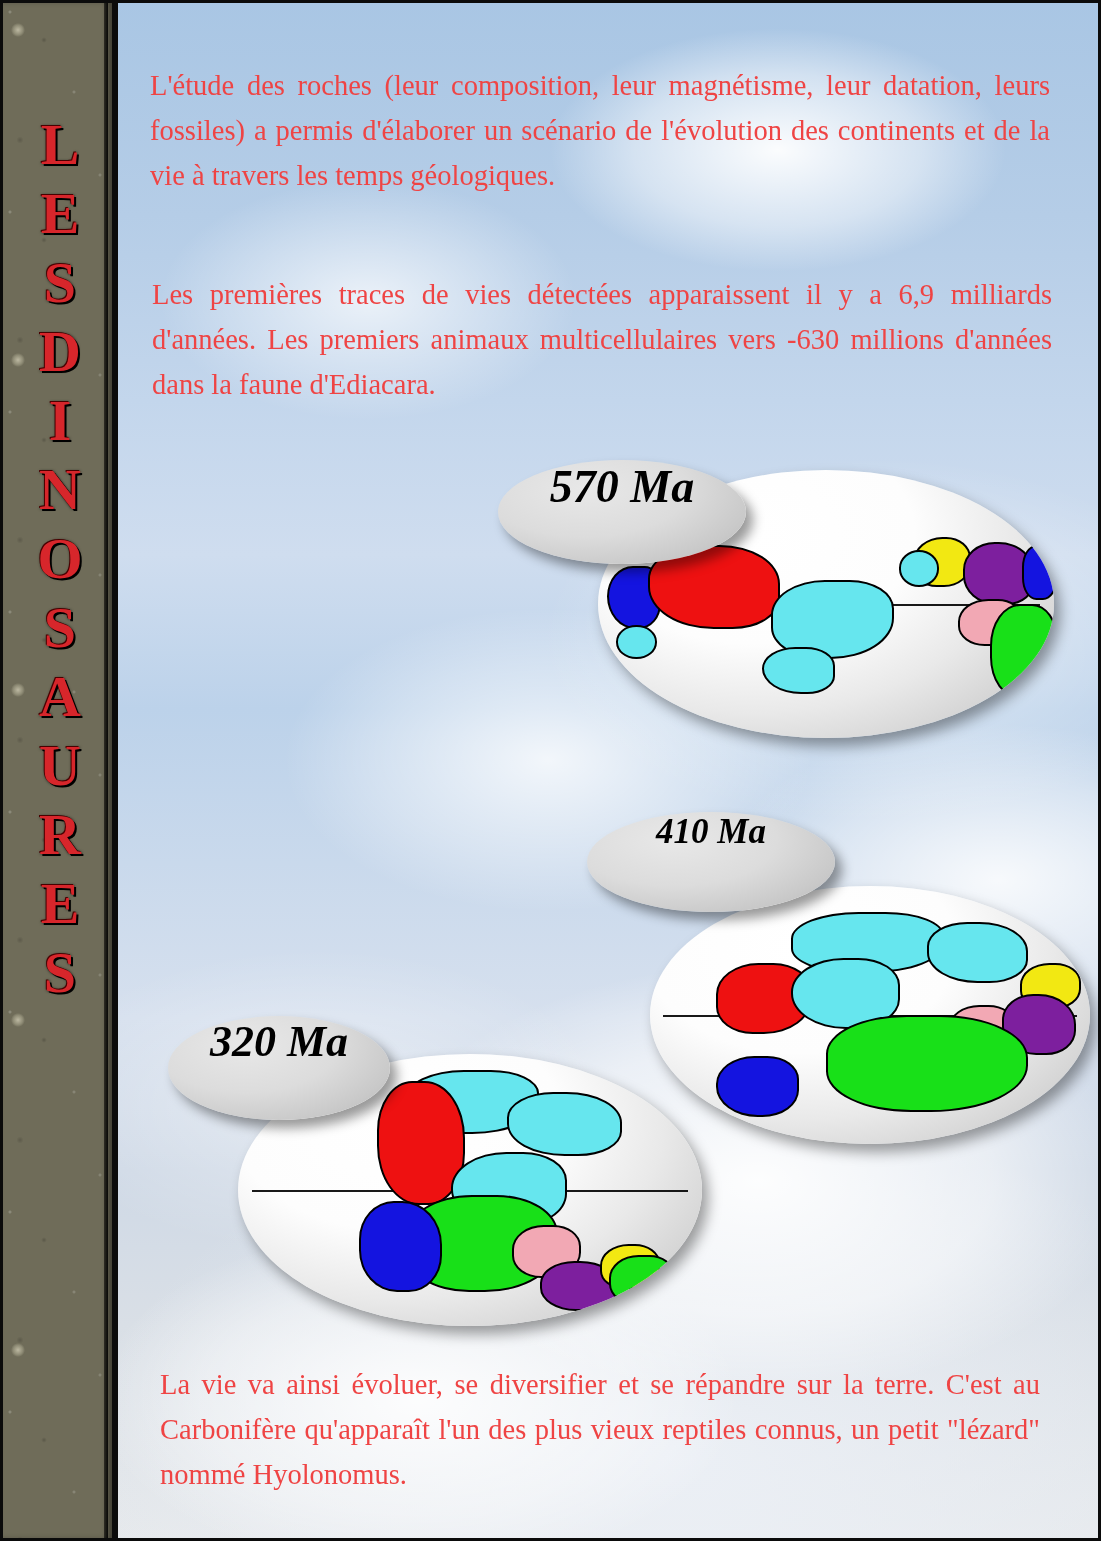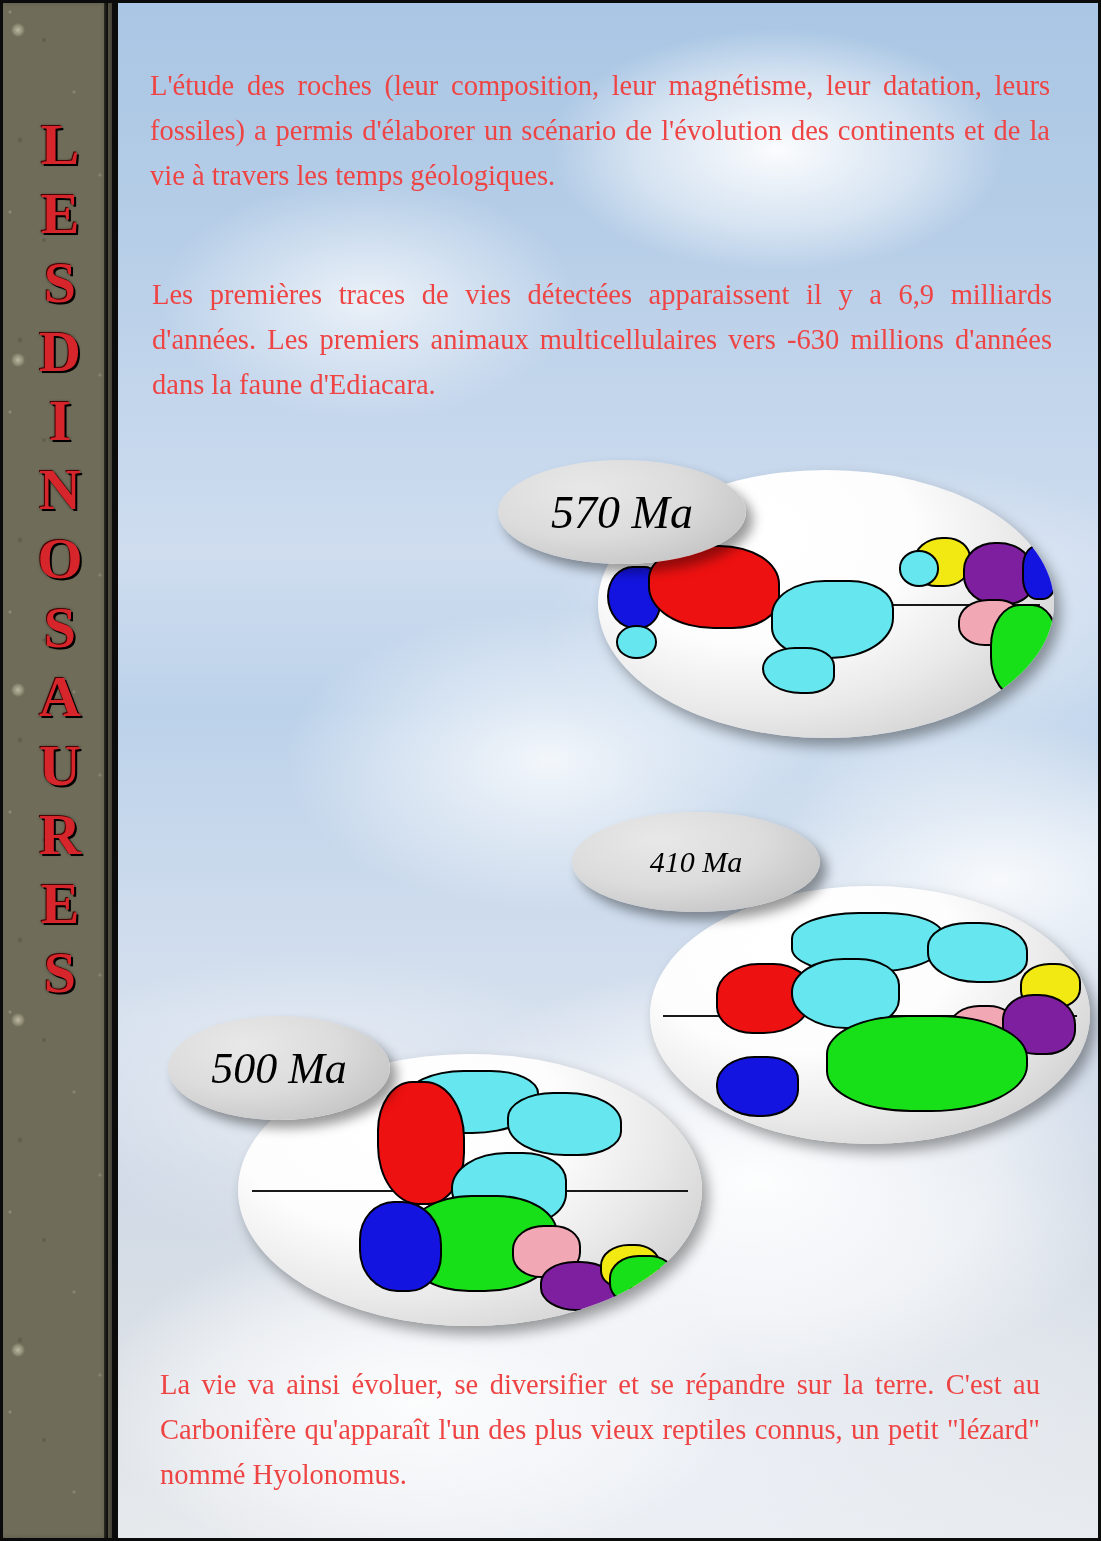--- a/index.html
+++ b/index.html
@@ -166,32 +166,31 @@
   }
 
   #globe570 { left: 598px; top: 470px; width: 456px; height: 268px; }
   #globe410 { left: 650px; top: 886px; width: 440px; height: 258px; }
   #globe320 { left: 238px; top: 1054px; width: 464px; height: 272px; }
 
   
   .ma-label {
     position: absolute;
     display: flex;
-    align-items: center;
     justify-content: center;
     border-radius: 50%;
     background: radial-gradient(ellipse at 35% 28%, #e8e8e8 0%, #dcdcdc 45%, #c9c9c9 75%, #b4b4b4 100%);
     box-shadow: 7px 8px 12px rgba(0,0,0,0.4);
     color: #000;
     font-style: italic;
-    font-weight: normal;
+    font-weight: bold;
     font-family: "Liberation Serif", serif;
   }
   #ma570 { left: 498px; top: 460px; width: 248px; height: 104px; font-size: 46px; }
-  #ma410 { left: 572px; top: 812px; width: 248px; height: 100px; font-size: 30px; }
+  #ma410 { left: 587px; top: 812px; width: 248px; height: 100px; font-size: 35px; }
   #ma320 { left: 168px; top: 1016px; width: 222px; height: 104px; font-size: 44px; }
 
   .outer-border {
     position: absolute;
     left: 0; top: 0; width: 1101px; height: 1541px;
     border: 3px solid #0b0b0b;
     box-sizing: border-box;
     pointer-events: none;
   }
 </style>
@@ -277,21 +276,21 @@
     <div class="landmass" style="left:46%;top:36%;width:24%;height:26%;background:#66e6ee;border-radius:48% 38% 44% 50%;"></div>
     <div class="landmass" style="left:36%;top:52%;width:32%;height:34%;background:#18e018;border-radius:44% 40% 48% 42%;"></div>
     <div class="landmass" style="left:26%;top:54%;width:17%;height:32%;background:#1414e0;border-radius:42% 48% 40% 46%;"></div>
     <div class="landmass" style="left:59%;top:63%;width:14%;height:18%;background:#f2a8b4;border-radius:46% 40% 48% 42%;"></div>
     <div class="landmass" style="left:65%;top:76%;width:16%;height:17%;background:#7d1f9e;border-radius:44% 48% 40% 46%;"></div>
     <div class="landmass" style="left:78%;top:70%;width:12%;height:15%;background:#f2e812;border-radius:48% 42% 44% 40%;"></div>
     <div class="landmass" style="left:80%;top:74%;width:13%;height:17%;background:#18e018;border-radius:46% 38% 48% 44%;"></div>
   </div>
 
   <div class="ma-label" id="ma320">
-    <span>500 Ma</span>
+    <span>320 Ma</span>
   </div>
 
   <div class="para" id="p4">
     <p>La vie va ainsi évoluer, se diversifier et se répandre sur la terre. C'est au Carbonifère qu'apparaît l'un des plus vieux reptiles connus, un petit "lézard" nommé Hyolonomus.</p>
   </div>
 
   <div class="outer-border"></div>
 </div>
 
 </body></html>

